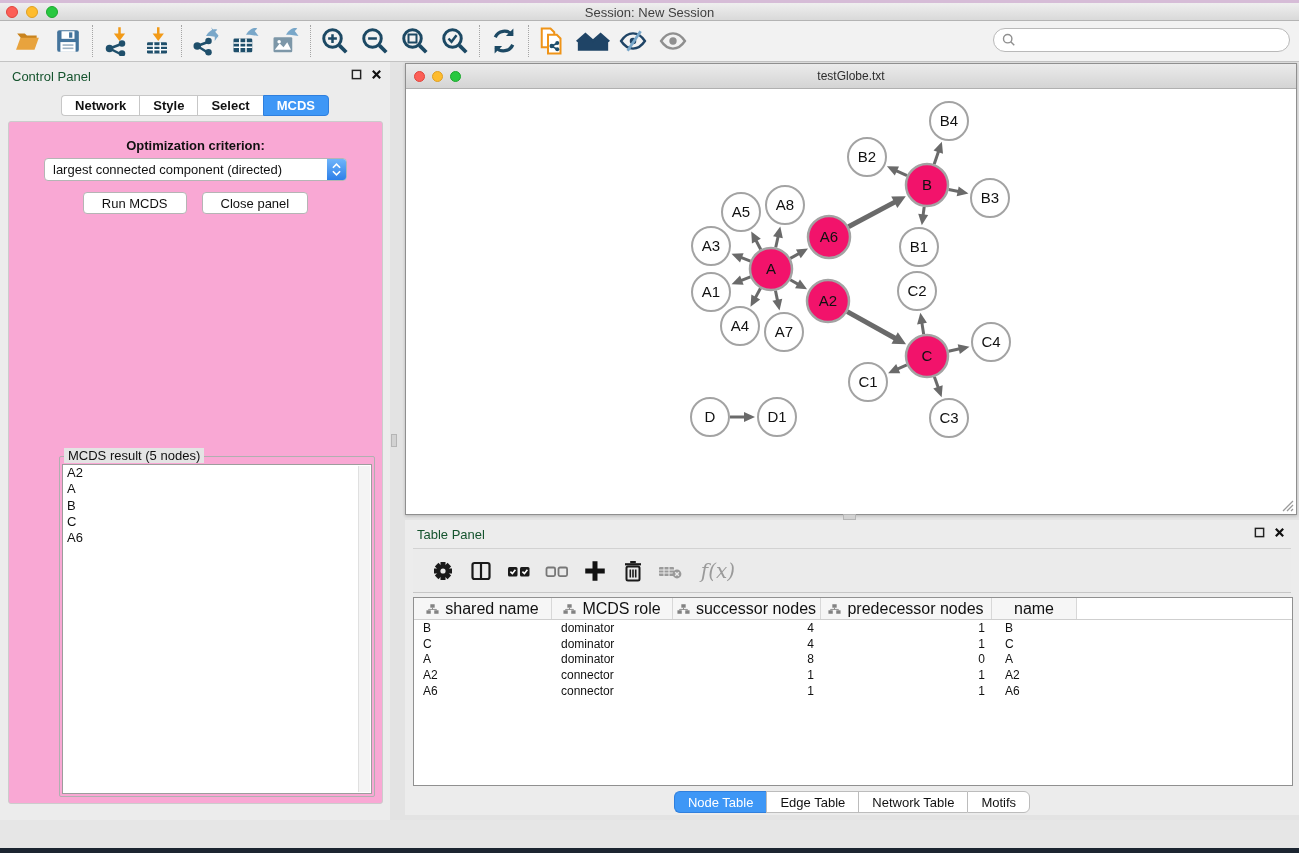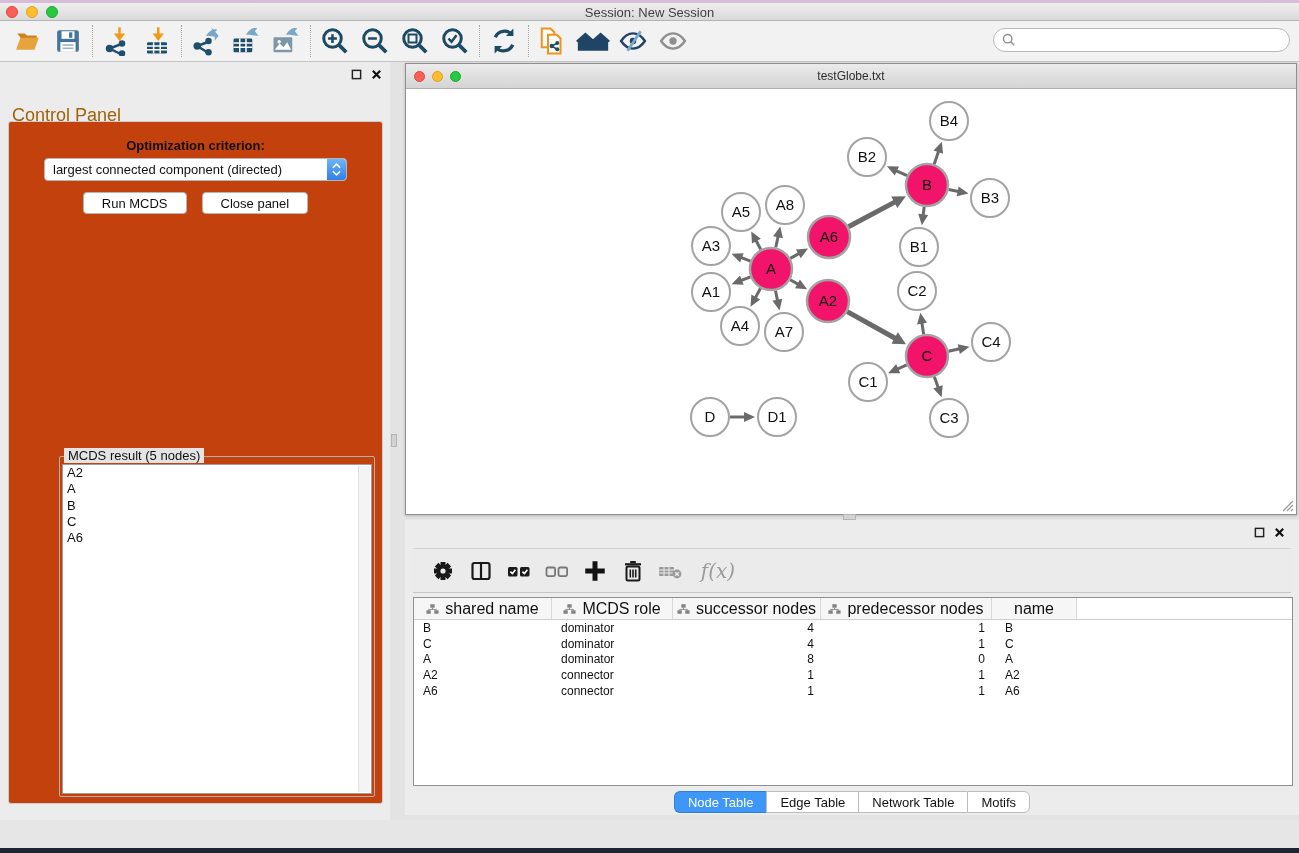--- a/index.html
+++ b/index.html
@@ -31,30 +31,30 @@
   .searchbox { position:absolute; right:9px; top:7px; width:297px; height:24px;
     background:#fff; border:1px solid #b9b9b9; border-radius:12px; display:flex; align-items:center; padding-left:8px; }
   .searchbox input { border:none; outline:none; flex:1; font-size:12px; background:transparent; margin-left:5px; height:18px; }
 
   
   .main { position:absolute; left:0; top:62px; width:100%; height:758px; background:#e3e3e3; }
 
   
   .cpanel { position:absolute; left:0; top:0; width:390px; height:758px; background:#ececec; }
   .panel-head { position:absolute; left:0; top:0; width:100%; height:26px; }
-  .panel-title { position:absolute; left:12px; top:7px; font-size:18px; color:#a16207;margin-top:36px; }
+  .panel-title { position:absolute; left:12px; top:7px; font-size:13px; color:#14532d; }
   .panel-icons { position:absolute; right:8px; top:7px; display:flex; gap:9px; align-items:center; }
   .cp-tabs { position:absolute; left:0; right:0; top:33px; display:flex; justify-content:center; }
   .cp-tab { height:21px; padding:0 13px; font-size:13px; font-weight:bold; color:#111;
     background:#fff; border:1px solid #c7c7c7; border-right:none; display:flex; align-items:center; cursor:pointer; }
   .cp-tab:first-child { border-radius:4px 0 0 4px; }
   .cp-tab:last-child { border-radius:0 4px 4px 0; border-right:1px solid #c7c7c7; }
   .cp-tab.active { background:#3e97f6; border-color:#2f7fdd; color:#fff; }
   .cp-content { position:absolute; left:8px; right:7px; top:59px; bottom:16px;
-    background:#c2410c; border:1px solid #cccccc; border-radius:3px; }
+    background:#f9a8d4; border:1px solid #cccccc; border-radius:3px; }
   .opt-label { position:absolute; left:0; right:0; top:16px; text-align:center; font-size:13px; font-weight:bold; color:#111; }
   .dropdown { position:absolute; left:35px; right:35px; top:36px; height:23px; background:#fff;
     border:1px solid #b5b5b5; border-radius:4px; display:flex; align-items:center; cursor:pointer; }
   .dropdown .dd-text { flex:1; font-size:13px; color:#111; padding-left:8px; white-space:nowrap; overflow:hidden; }
   .dd-stepper { width:19px; height:21px; border-radius:0 3px 3px 0; background:linear-gradient(#6fb4fa,#2e80e9);
     display:flex; flex-direction:column; align-items:center; justify-content:center; color:#fff; }
   .dd-stepper svg { display:block; }
   .cp-buttons { position:absolute; left:0; right:0; top:70px; display:flex; justify-content:center; gap:15px; }
   .aq-btn { height:22px; padding:0 18px; background:#fff; border:1px solid #b5b5b5; border-radius:4px;
     font-size:13px; color:#111; display:flex; align-items:center; cursor:pointer; }
@@ -299,20 +299,26 @@
         <div class="panel-title">Control Panel</div>
         <div class="panel-icons">
           <svg width="11" height="11" viewBox="0 0 12 12">
             <rect x="1.5" y="1.5" width="9" height="9" fill="none" stroke="#222" stroke-width="1.6"></rect>
           </svg>
           <svg width="11" height="11" viewBox="0 0 12 12">
             <path d="M2 2l8 8M10 2l-8 8" stroke="#111" stroke-width="2.4"></path>
           </svg>
         </div>
       </div>
+      <div class="cp-tabs">
+        <div class="cp-tab">Network</div>
+        <div class="cp-tab">Style</div>
+        <div class="cp-tab">Select</div>
+        <div class="cp-tab active">MCDS</div>
+      </div>
       <div class="cp-content">
         <div class="opt-label">Optimization criterion:</div>
         <div class="dropdown">
           <div class="dd-text">largest connected component (directed)</div>
           <div class="dd-stepper">
             <svg width="9" height="6" viewBox="0 0 10 6">
                 <path d="M1 5l4-4 4 4" stroke="#fff" stroke-width="1.8" fill="none"></path>
               </svg>
             <svg width="9" height="6" viewBox="0 0 10 6" style="margin-top:1px">
                 <path d="M1 1l4 4 4-4" stroke="#fff" stroke-width="1.8" fill="none"></path>

